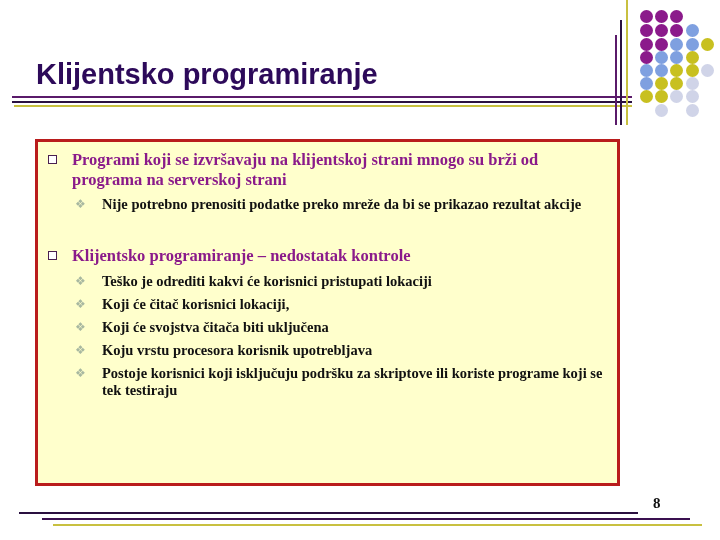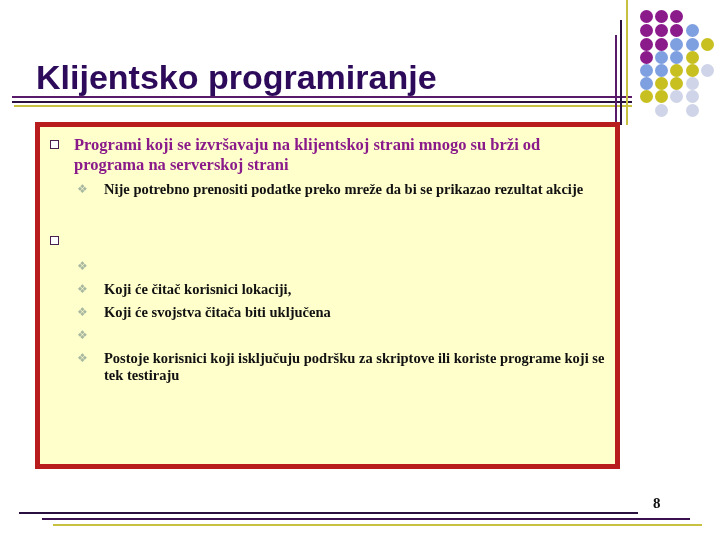--- a/index.html
+++ b/index.html
@@ -1,21 +1,21 @@
 <!DOCTYPE html>
 <html><head>
   <meta charset="utf-8">
   <style>
     html, body { margin:0; padding:0; }
     body { width:720px; height:540px; position:relative; overflow:hidden; background:#ffffff; font-family:"Liberation Serif", serif; }
     .hline { position:absolute; height:2px; }
     .vline { position:absolute; width:2px; }
     .dot { position:absolute; width:13px; height:13px; border-radius:50%; }
-    .title { position:absolute; left:36px; top:58px; font-family:"Liberation Sans", sans-serif; font-weight:bold; font-size:34px; color:#2d0a5a; letter-spacing:0px; white-space:nowrap; }
-    .content-box { position:absolute; left:35px; top:122px; width:585px; height:347px; background:#ffffcc; border:5px solid #b91c1c; box-sizing:border-box; }
+    .title { position:absolute; left:36px; top:58px; font-family:"Liberation Sans", sans-serif; font-weight:bold; font-size:29px; color:#2d0a5a; letter-spacing:0px; white-space:nowrap; }
+    .content-box { position:absolute; left:35px; top:139px; width:585px; height:347px; background:#ffffcc; border:3px solid #b91c1c; box-sizing:border-box; }
     .l1 { position:absolute; left:34px; font-size:16.5px; font-weight:bold; color:#8a1a8a; line-height:20px; width:520px; }
     .l1-bullet { position:absolute; left:-24px; top:5px; width:9px; height:9px; border:1.5px solid #4a2050; background:#ffffff; box-sizing:border-box; }
     .l2 { position:absolute; left:64px; font-size:14.5px; font-weight:bold; color:#111111; line-height:17px; width:520px; }
     .l2-bullet { position:absolute; left:-27px; top:0px; font-size:12px; color:#a8b8a0; font-weight:normal; }
     .page-num { position:absolute; left:653px; top:495px; font-size:15px; font-weight:bold; color:#111; }
   </style>
 </head>
 <body>
 
 <div class="title">Klijentsko programiranje</div>
@@ -68,34 +68,37 @@
     <span class="l1-bullet"></span>
     <span>Programi koji se izvršavaju na klijentskoj strani mnogo su brži od programa na serverskoj strani</span>
   </div>
   <div class="l2" style="top:54px; width:490px;">
     <span class="l2-bullet">❖</span>
     <span>Nije potrebno prenositi podatke preko mreže da bi se prikazao rezultat akcije</span>
   </div>
 
   <div class="l1" style="top:104px;">
     <span class="l1-bullet"></span>
+    <span>Klijentsko programiranje – nedostatak kontrole</span>
   </div>
   <div class="l2" style="top:131px;">
     <span class="l2-bullet">❖</span>
+    <span>Teško je odrediti kakvi će korisnici pristupati lokaciji</span>
   </div>
   <div class="l2" style="top:154px;">
     <span class="l2-bullet">❖</span>
     <span>Koji će čitač korisnici lokaciji,</span>
   </div>
   <div class="l2" style="top:177px;">
     <span class="l2-bullet">❖</span>
     <span>Koji će svojstva čitača biti uključena</span>
   </div>
   <div class="l2" style="top:200px;">
     <span class="l2-bullet">❖</span>
+    <span>Koju vrstu procesora korisnik upotrebljava</span>
   </div>
   <div class="l2" style="top:223px; width:510px;">
     <span class="l2-bullet">❖</span>
     <span>Postoje korisnici koji isključuju podršku za skriptove ili koriste programe koji se tek testiraju</span>
   </div>
 </div>
 
 <div class="hline" style="left:19px; top:512px; width:619px; background:#2a1040;"></div>
 <div class="hline" style="left:42px; top:518px; width:648px; background:#3a1050; height:1.5px;"></div>
 <div class="hline" style="left:53px; top:524px; width:649px; background:#c8c040;"></div>

